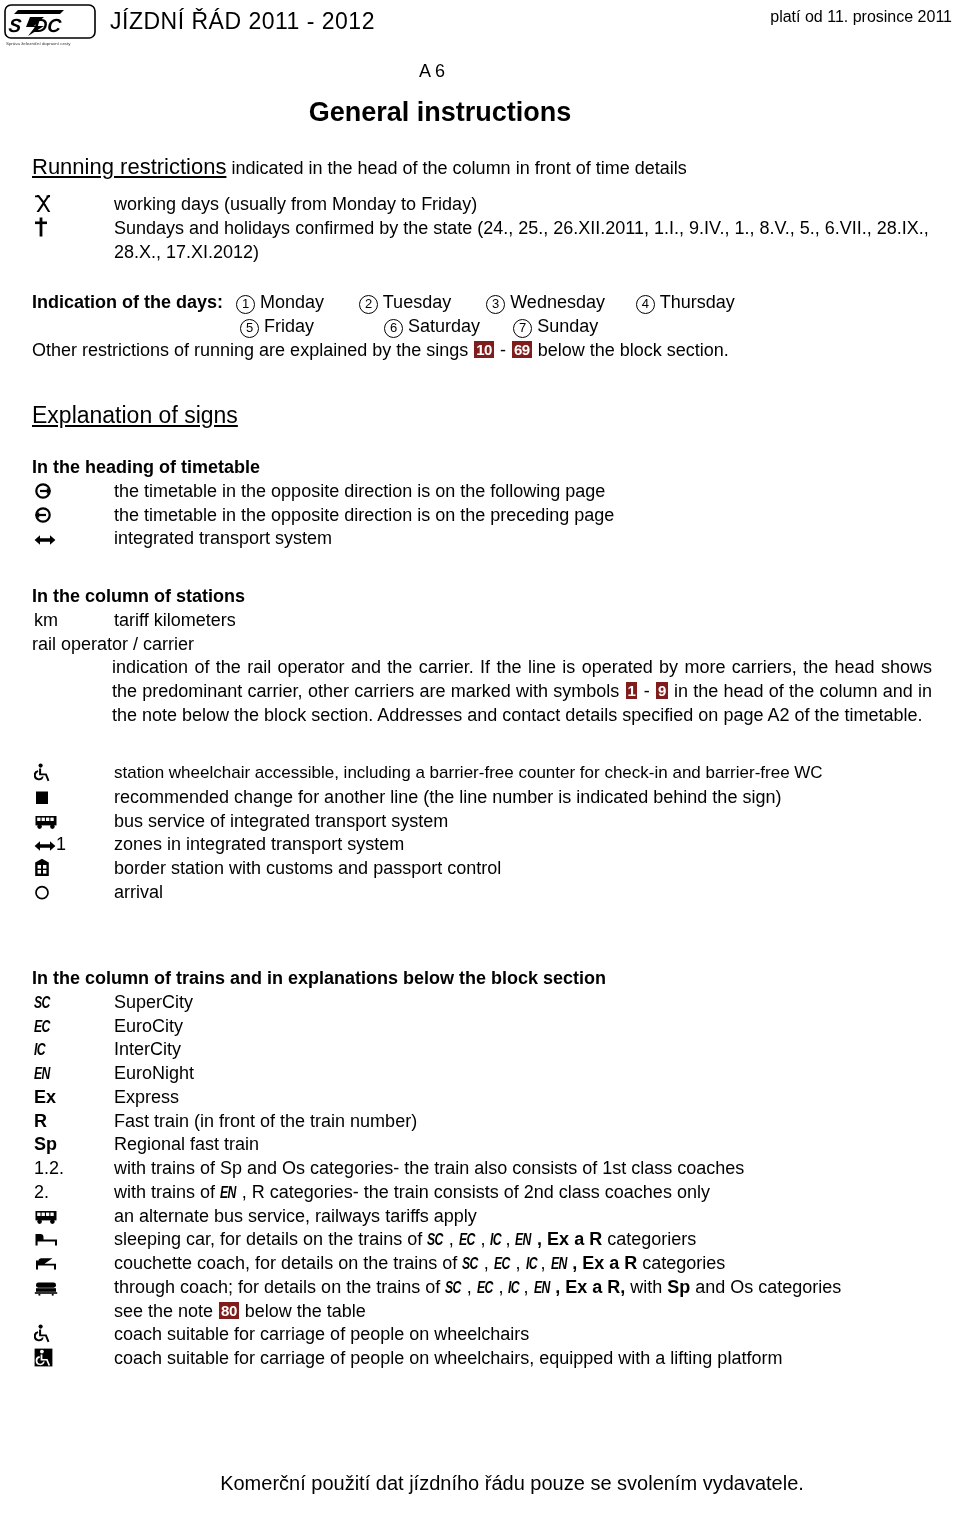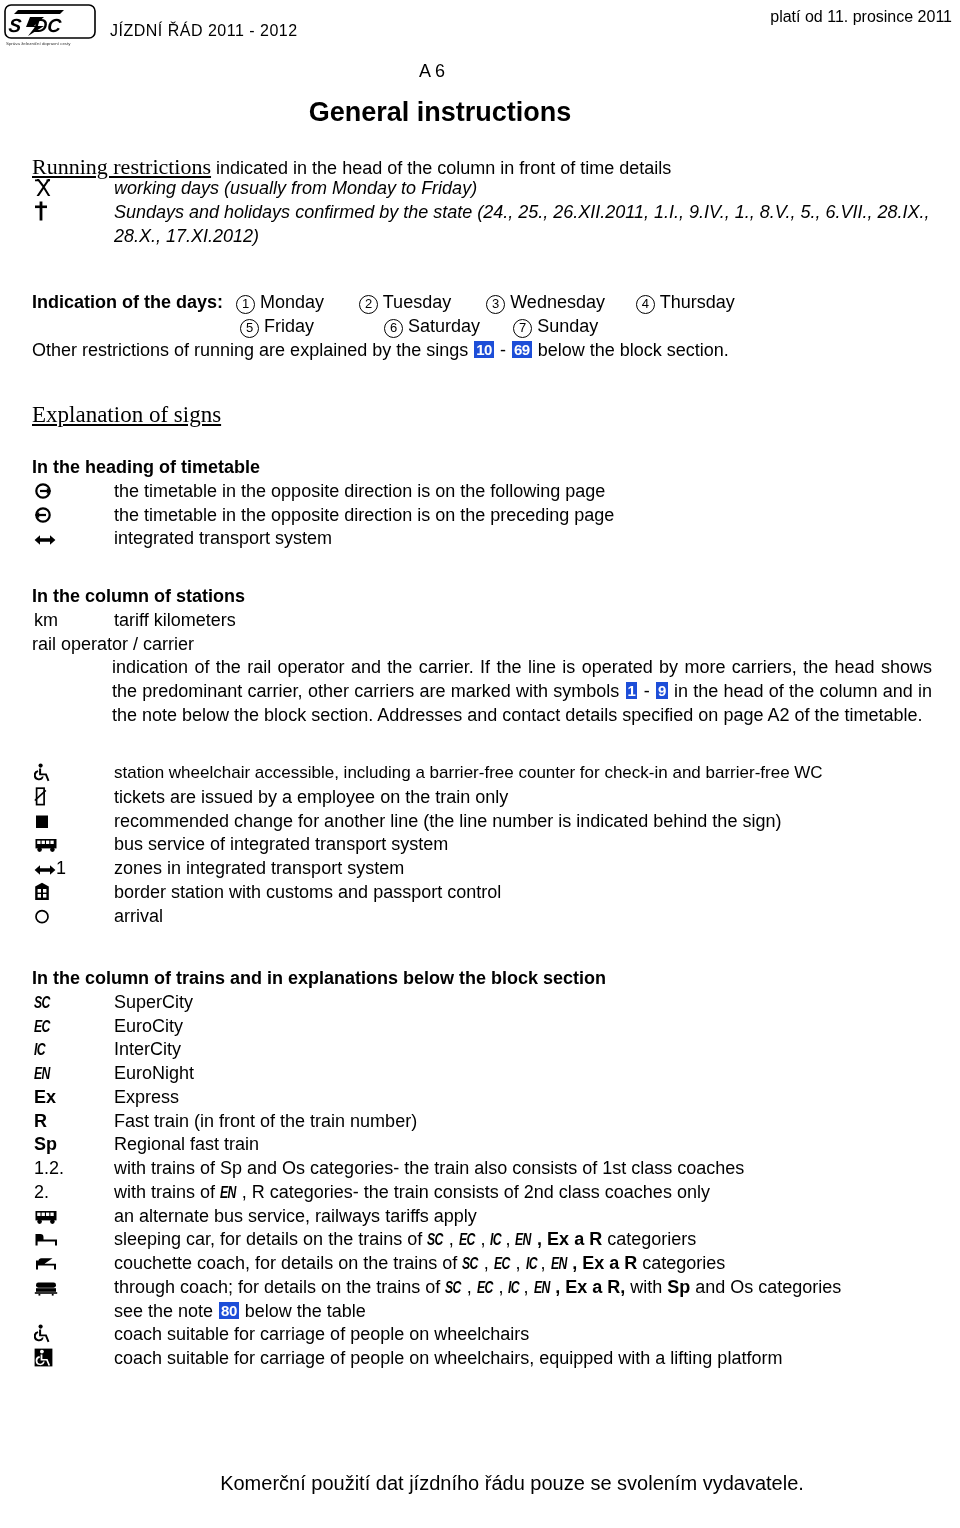--- a/index.html
+++ b/index.html
@@ -8,46 +8,46 @@
     font-family:"Liberation Sans", sans-serif;
     font-size:17px;line-height:1.32;
     overflow:hidden;position:relative;
   }
   .page{position:relative;width:960px;height:1528px;box-sizing:border-box;}
 
   
   .hdr{position:absolute;top:0;left:0;width:960px;height:52px;}
   .logo{position:absolute;left:4px;top:4px;width:92px;height:44px;}
   .logo svg{display:block;}
-  .hdr-title{position:absolute;left:110px;top:20px;font-size:16px;letter-spacing:.5px;white-space:nowrap;}
+  .hdr-title{position:absolute;left:110px;top:6px;font-size:23px;letter-spacing:.5px;white-space:nowrap;}
   .hdr-valid{position:absolute;right:8px;top:6px;font-size:16px;white-space:nowrap;}
 
   .pagecode{position:absolute;top:60px;left:0;width:864px;text-align:center;font-size:18px;}
   .maintitle{position:absolute;top:95px;left:0;width:880px;text-align:center;font-size:27px;font-weight:bold;}
 
   
   .blk{position:absolute;left:32px;width:900px;}
 
-  .uhead{font-size:22px;text-decoration:underline;display:inline;font-family:Liberation Serif, serif;}
+  .uhead{font-size:22px;text-decoration:underline;display:inline;}
   .uhead-wrap{font-size:22px;}
   .uhead-rest{font-size:18px;}
 
   .bold{font-weight:bold;}
   .b-hd{font-weight:bold;font-size:18px;}
 
   
   .row{display:flex;align-items:flex-start;margin:0;}
   .sym{width:80px;min-width:80px;text-align:left;padding-left:2px;font-size:18px;line-height:1.32;}
   .txt{flex:1;font-size:18px;line-height:1.32;}
   .txt.just{text-align:justify;}
 
   .sym-ico{display:inline-block;vertical-align:-3px;}
 
   
-  .inv{display:inline-block;background:#1d4ed8;color:#fff;font-weight:bold;
+  .inv{display:inline-block;background:#7f1d1d;color:#fff;font-weight:bold;
        font-size:15px;line-height:17px;padding:0 2px;margin:0 1px;vertical-align:1px;
        font-family:"Liberation Sans", sans-serif;letter-spacing:-0.5px;}
   
   .circnum{display:inline-block;width:17px;height:17px;line-height:16px;border:1.4px solid #000;
            border-radius:50%;text-align:center;font-size:13px;vertical-align:0px;}
 
   
   .tc{font-weight:bold;font-style:italic;font-size:17px;
       font-family:"Liberation Sans", sans-serif;
       display:inline-block;transform:scaleX(.72);transform-origin:left center;
@@ -80,21 +80,21 @@
     <div class="hdr-valid">platí od 11. prosince 2011</div>
   </div>
 
   <div class="pagecode">A 6</div>
   <div class="maintitle">General instructions</div>
 
   <div class="blk" style="top:152px;">
     <div class="uhead-wrap"><span class="uhead">Running restrictions</span><span class="uhead-rest"> indicated in the head of the column in front of time details</span></div>
   </div>
 
-  <div class="blk" style="top:177px;font-style:italic;">
+  <div class="blk" style="top:193px;">
     <div class="row">
       <div class="sym">
         <svg class="sym-ico" width="17" height="19" viewBox="0 0 17 19" xmlns="http://www.w3.org/2000/svg">
           <path d="M2.5 1 L8.5 9 L2.5 18 L5 18 L9.7 11 L14 18 L16.3 18 L10.8 9 L16.3 1 L14 1 L9.7 7 L5 1 Z" fill="#000"></path>
           <path d="M1 1.5 L4.5 1.5 L4.5 3.2 L1 3.2 Z M12.5 1.5 L16 1.5 L16 3.2 L12.5 3.2 Z" fill="#000"></path>
         </svg>
       </div>
       <div class="txt">working days (usually from Monday to Friday)</div>
     </div>
     <div class="row">
@@ -173,29 +173,20 @@
   <div class="blk" style="top:762px;">
     <div class="row">
       <div class="sym">
         <svg class="sym-ico" width="17" height="19" viewBox="0 0 17 19" xmlns="http://www.w3.org/2000/svg">
           <circle cx="6.6" cy="2.6" r="2.1" fill="#000"></circle>
           <path d="M5.1 5.6 L5.1 12.2 L11.2 12.2 L13.6 18.2 L15.4 17.5 L12.6 10.6 L7.1 10.6 L7.1 5.6 Z" fill="#000"></path>
           <path d="M9.6 13.4 A5 5 0 1 1 3.9 7.3 L4.3 9.1 A3.2 3.2 0 1 0 8 13.4 Z" fill="#000"></path>
         </svg>
       </div>
       <div class="txt" style="font-size:17px;">station wheelchair accessible, including a barrier-free counter for check-in and barrier-free WC</div>
-    </div>
-    <div class="row">
-      <div class="sym">
-        <svg class="sym-ico" width="13" height="19" viewBox="0 0 13 19" xmlns="http://www.w3.org/2000/svg">
-          <rect x="2.6" y="1.2" width="7.5" height="16.4" fill="none" stroke="#000" stroke-width="1.7"></rect>
-          <line x1="0.8" y1="13.5" x2="11.8" y2="3.3" stroke="#000" stroke-width="1.7"></line>
-        </svg>
-      </div>
-      <div class="txt">tickets are issued by a employee on the train only</div>
     </div>
     <div class="row">
       <div class="sym">
         <svg class="sym-ico" width="16" height="17" viewBox="0 0 16 17" xmlns="http://www.w3.org/2000/svg">
           <rect x="2" y="2.5" width="12" height="12.5" fill="#000"></rect>
         </svg>
       </div>
       <div class="txt">recommended change for another line (the line number is indicated behind the sign)</div>
     </div>
     <div class="row">

